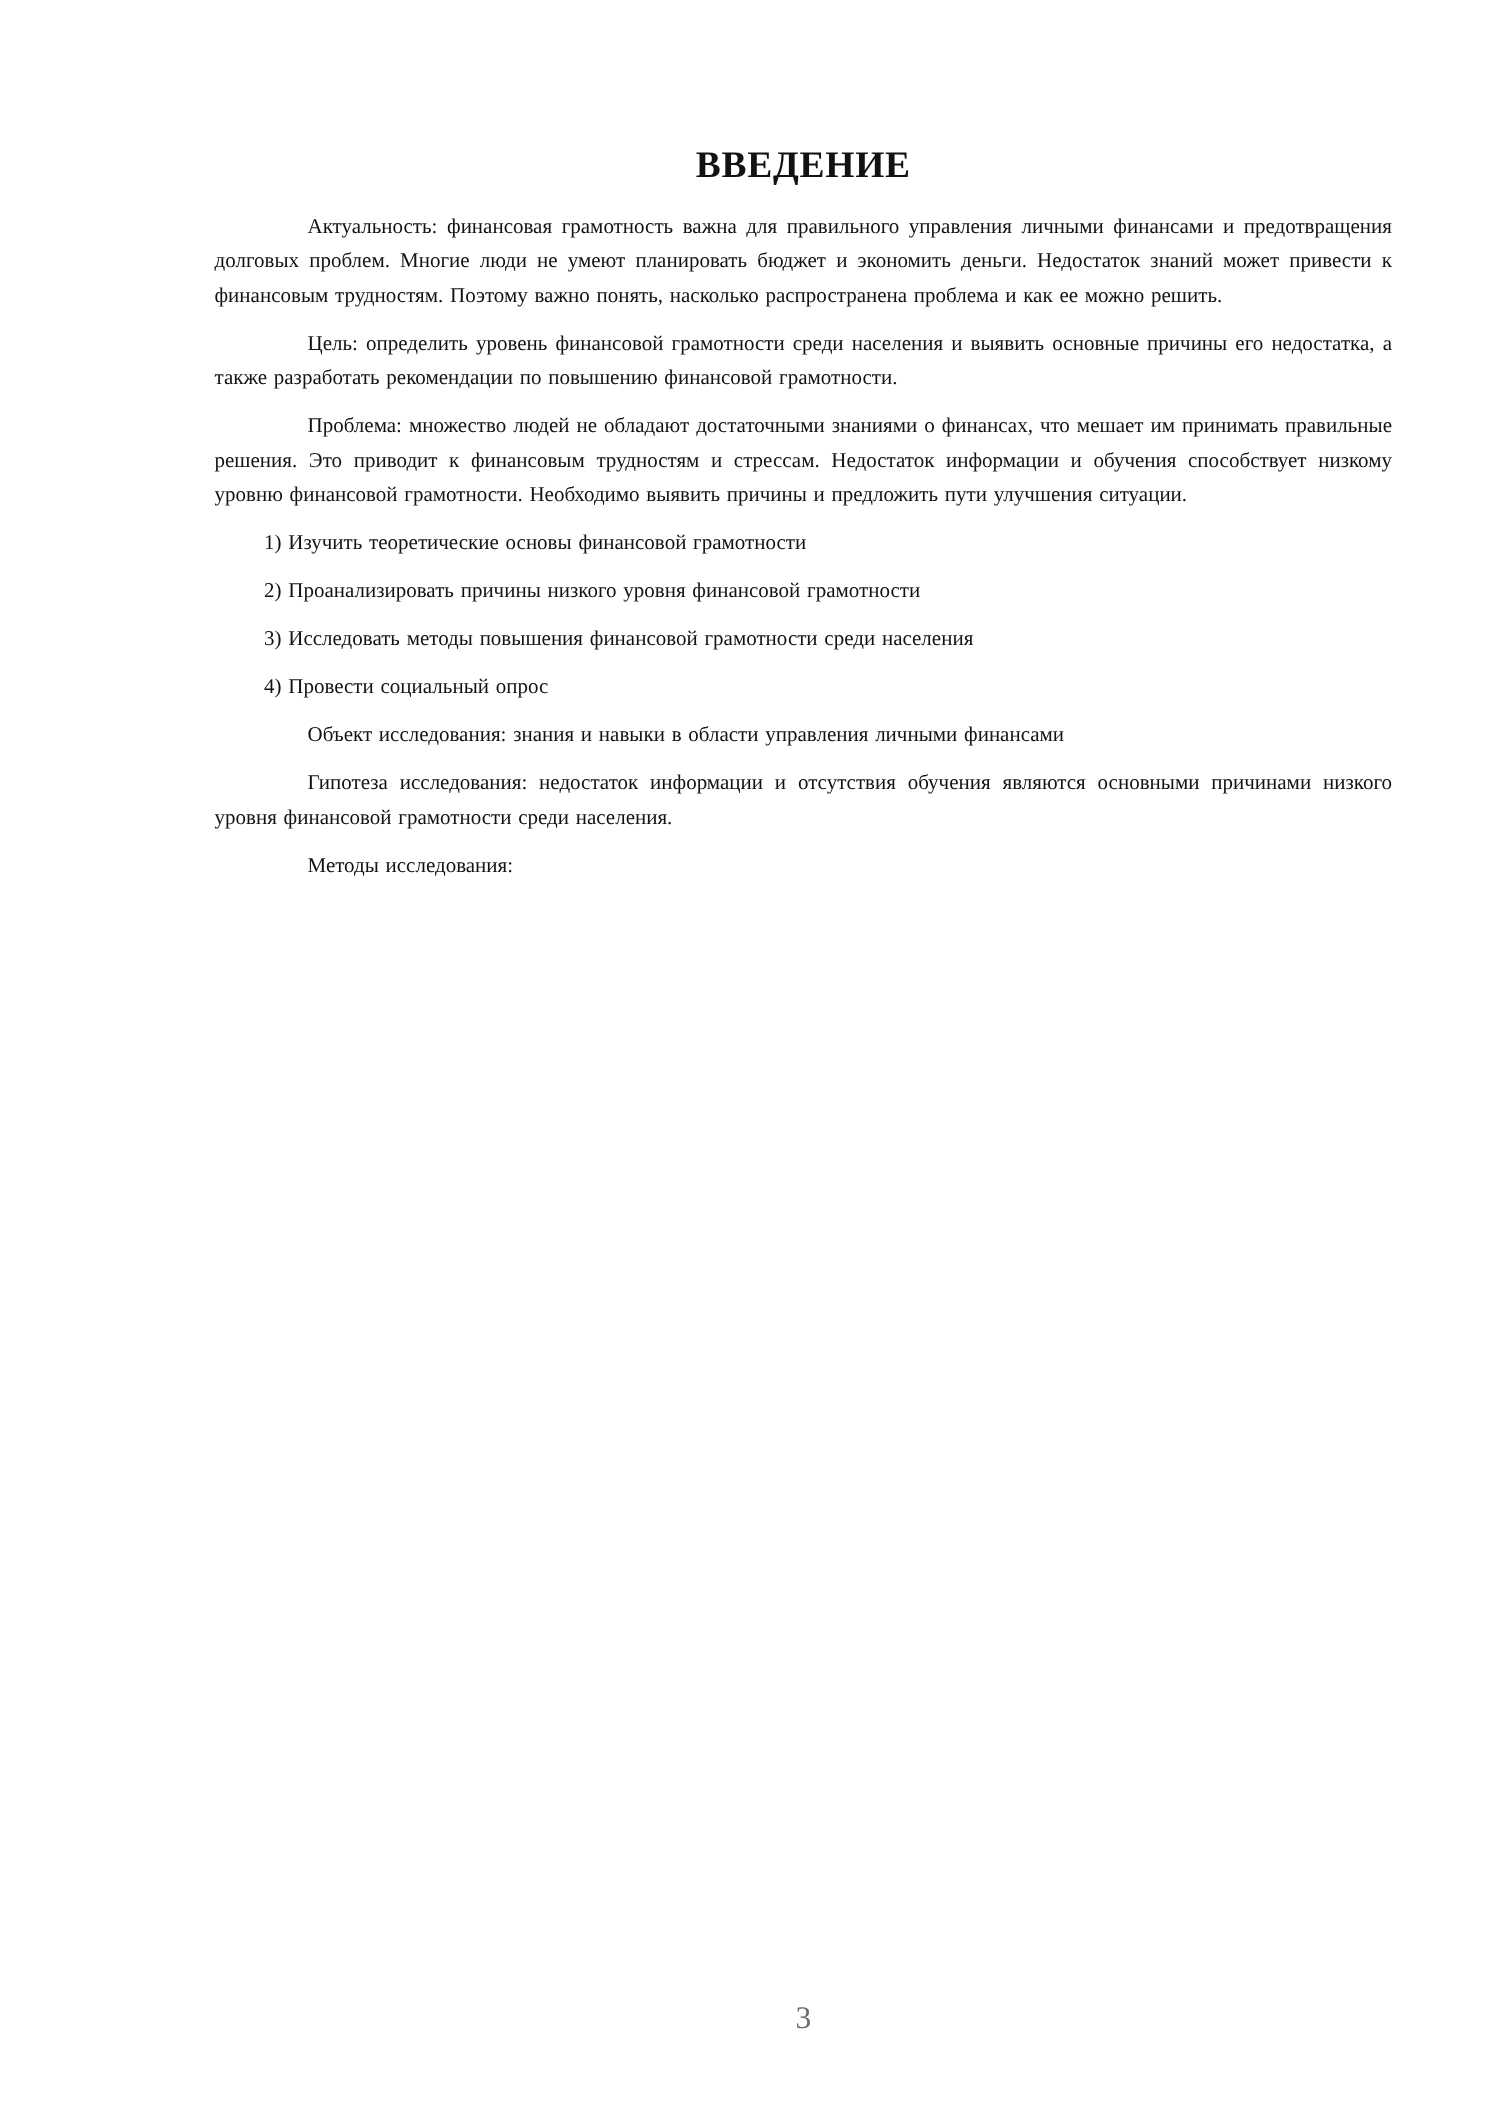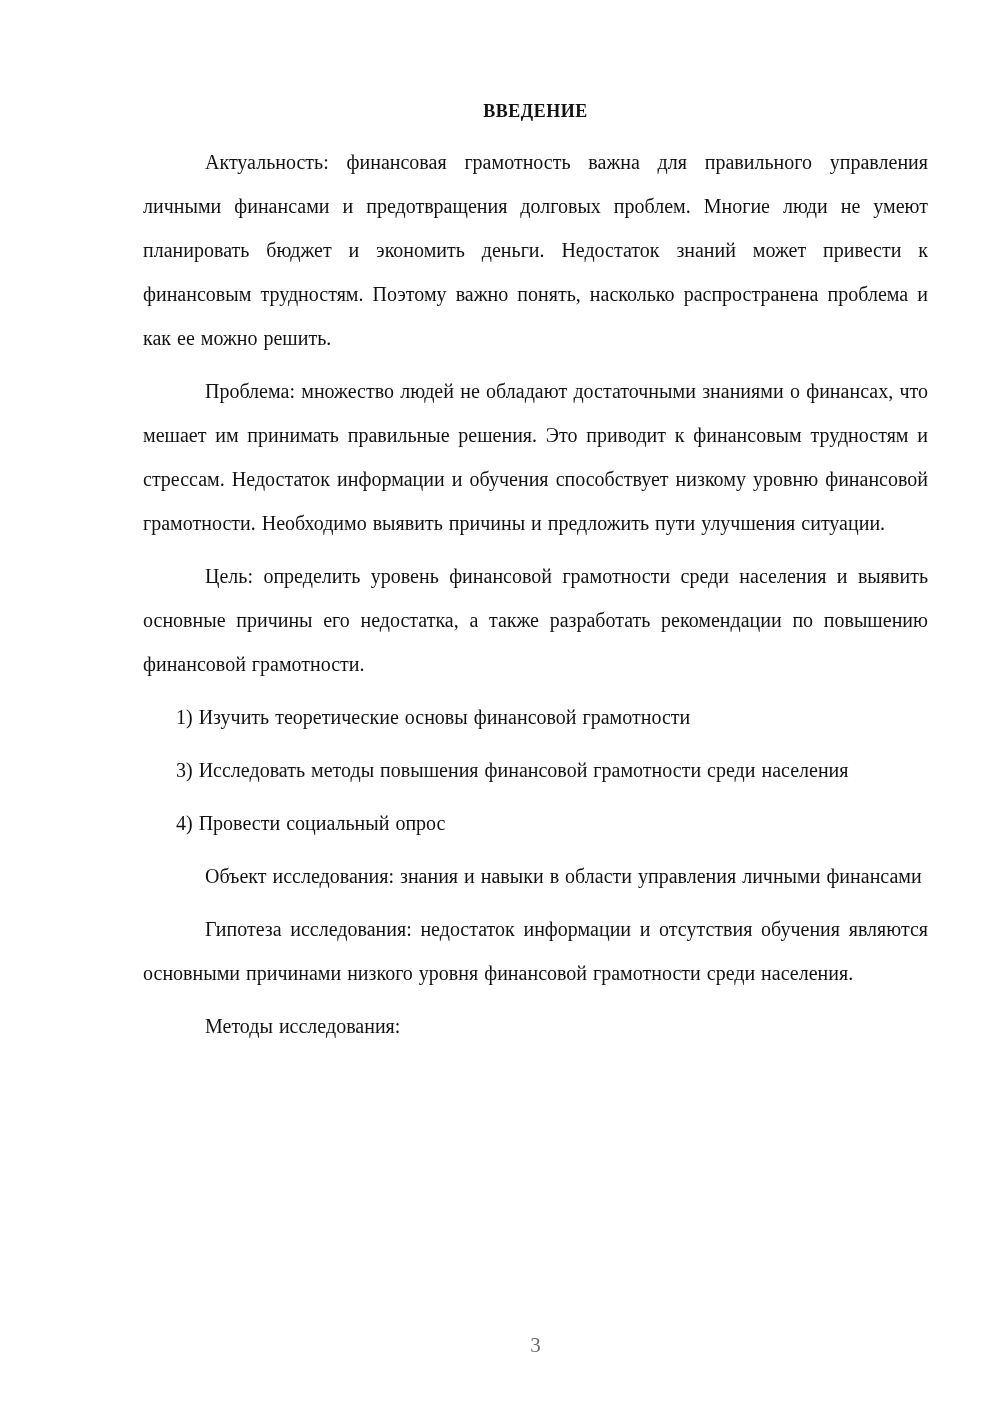--- a/index.html
+++ b/index.html
@@ -12,30 +12,30 @@
     width: 1000px;
     height: 1414px;
     background: #ffffff;
     font-family: "Liberation Serif", "DejaVu Serif", serif;
     color: #121212;
     box-sizing: border-box;
     padding: 96px 72px 0 143px;
     overflow: hidden;
   }
   .doc-title {
-    font-size: 18px;
+    font-size: 25px;
     font-weight: bold;
     line-height: 30px;
     text-align: center;
     margin: 0 0 14px 0;
     letter-spacing: 0.5px;
   }
   p {
-    font-size: 20px;
-    line-height: 44px;
+    font-size: 14px;
+    line-height: 23px;
     margin: 0 0 9px 0;
     text-align: justify;
     word-spacing: 1px;
   }
   p.para {
     text-indent: 62px;
   }
   p.task {
     text-indent: 33px;
   }
@@ -52,27 +52,28 @@
 </style>
 </head>
 <body>
 
 <div class="page">
 
   <h1 class="doc-title">ВВЕДЕНИЕ</h1>
 
   <p class="para">Актуальность: финансовая грамотность важна для правильного управления личными финансами и предотвращения долговых проблем. Многие люди не умеют планировать бюджет и экономить деньги. Недостаток знаний может привести к финансовым трудностям. Поэтому важно понять, насколько распространена проблема и как ее можно решить.</p>
 
+  <p class="para">Цель: определить уровень финансовой грамотности среди населения и выявить основные причины его недостатка, а также разработать рекомендации по повышению финансовой грамотности.</p>
+
   <p class="para">Проблема: множество людей не обладают достаточными знаниями о финансах, что мешает им принимать правильные решения. Это приводит к финансовым трудностям и стрессам. Недостаток информации и обучения способствует низкому уровню финансовой грамотности. Необходимо выявить причины и предложить пути улучшения ситуации.</p>
-
-  <p class="para">Цель: определить уровень финансовой грамотности среди населения и выявить основные причины его недостатка, а также разработать рекомендации по повышению финансовой грамотности.</p>
 
 
   <p class="task">1) Изучить теоретические основы финансовой грамотности</p>
 
+  <p class="task">2) Проанализировать причины низкого уровня финансовой грамотности</p>
 
   <p class="task">3) Исследовать методы повышения финансовой грамотности среди населения</p>
 
   <p class="task">4) Провести социальный опрос</p>
 
 
   <p class="para">Объект исследования: знания и навыки в области управления личными финансами</p>
 
 
   <p class="para">Гипотеза исследования: недостаток информации и отсутствия обучения являются основными причинами низкого уровня финансовой грамотности среди населения.</p>

